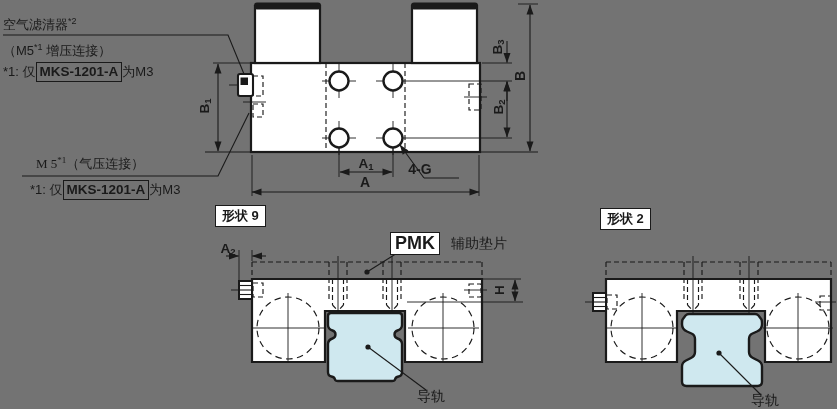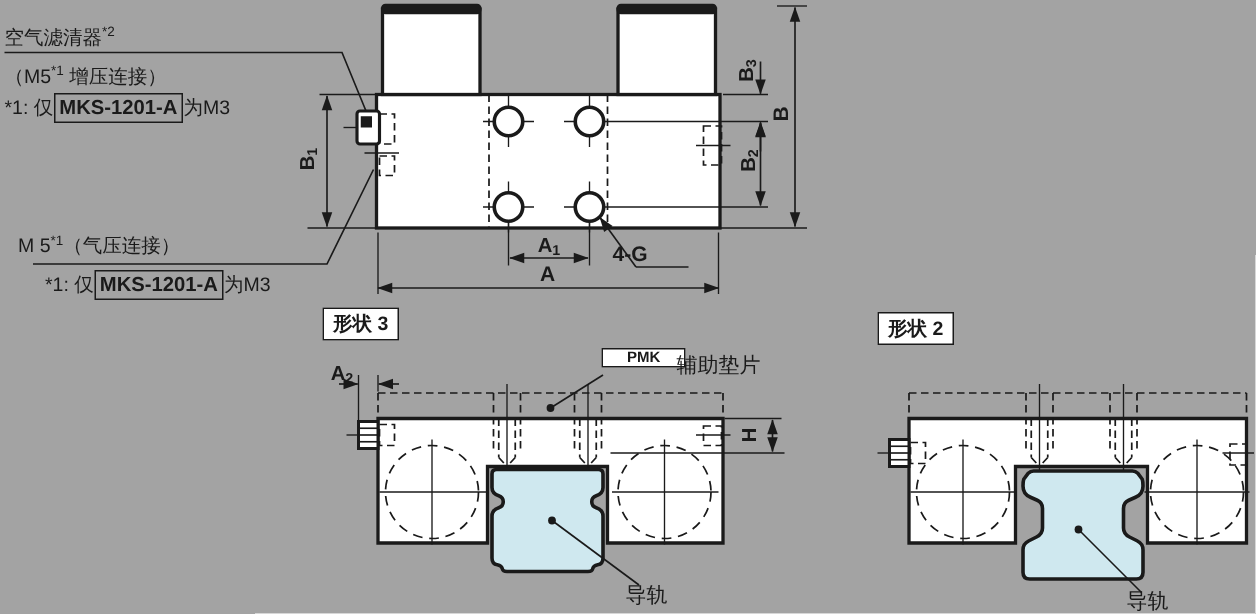--- a/index.html
+++ b/index.html
@@ -1,16 +1,16 @@
 <!DOCTYPE html>
 <html><head>
 <meta charset="utf-8">
 <style>
   html,body{margin:0;padding:0;background:#fff;}
-  .canvas{position:relative;width:837px;height:409px;background:#a3a3a3;overflow:hidden;
+  .canvas{position:relative;width:837px;height:409px;background:#737373;overflow:hidden;
           font-family:"Liberation Sans","DejaVu Sans",sans-serif;color:#1a1a1a;}
   .canvas svg{position:absolute;left:0;top:0;}
   .lbl{position:absolute;font-size:13px;line-height:1.25;white-space:nowrap;color:#1a1a1a;z-index:2;}
   .dim{font-size:13.5px;font-weight:bold;text-align:center;}
   .rot{transform:rotate(-90deg);transform-origin:center;height:16px;}
   .sub{font-size:9.5px;vertical-align:-2px;}
   .sup{font-size:9px;vertical-align:5px;}
   .boxed{display:inline-block;border:1.7px solid #1a1a1a;font-weight:bold;padding:0 3px;margin:0 0;font-size:13.5px;line-height:1.3;}
   .framebox{position:absolute;border:1.8px solid #1a1a1a;font-weight:bold;font-size:13px;
             padding:1px 6px;background:#fff;z-index:2;white-space:nowrap;}
@@ -230,21 +230,21 @@
 
   <div class="lbl" style="left:3px;top:16px;">
     <span>空气滤清器</span><span class="sup">*2</span>
   </div>
   <div class="lbl" style="left:3px;top:42px;">
     <span>（M5</span><span class="sup">*1</span><span> 增压连接）</span>
   </div>
   <div class="lbl" style="left:3px;top:62px;">
     <span>*1: 仅</span><span class="boxed">MKS-1201-A</span><span>为M3</span>
   </div>
-  <div class="lbl" style="left:12px;top:155px;">
+  <div class="lbl" style="left:36px;top:155px;font-family:Liberation Serif, serif;">
     <span>M 5</span><span class="sup">*1</span><span>（气压连接）</span>
   </div>
   <div class="lbl" style="left:30px;top:180px;">
     <span>*1: 仅</span><span class="boxed">MKS-1201-A</span><span>为M3</span>
   </div>
 
   <div class="lbl dim rot" style="left:188px;top:98px;width:34px;">
     <span>B</span><span class="sub">1</span>
   </div>
   <div class="lbl dim" style="left:351px;top:156px;width:30px;">
@@ -266,26 +266,26 @@
     <span>4-G</span>
   </div>
   <div class="lbl dim" style="left:214px;top:241px;width:28px;">
     <span>A</span><span class="sub">2</span>
   </div>
   <div class="lbl dim rot" style="left:487px;top:282px;width:26px;">
     <span>H</span>
   </div>
 
   <div class="framebox" style="left:215px;top:205px;">
-    <span>形状 3</span>
-  </div>
-  <div class="framebox" style="left:585px;top:208px;">
+    <span>形状 9</span>
+  </div>
+  <div class="framebox" style="left:600px;top:208px;">
     <span>形状 2</span>
   </div>
-  <div class="framebox" style="left:401px;top:232px;padding:0 16px;font-size:10px;">
+  <div class="framebox" style="left:390px;top:232px;padding:0 4px;font-size:18px;">
     <span>PMK</span>
   </div>
   <div class="lbl" style="left:451px;top:235px;font-size:14px;">
     <span>辅助垫片</span>
   </div>
   <div class="lbl" style="left:417px;top:388px;font-size:14px;">
     <span>导轨</span>
   </div>
   <div class="lbl" style="left:751px;top:392px;font-size:14px;">
     <span>导轨</span>

